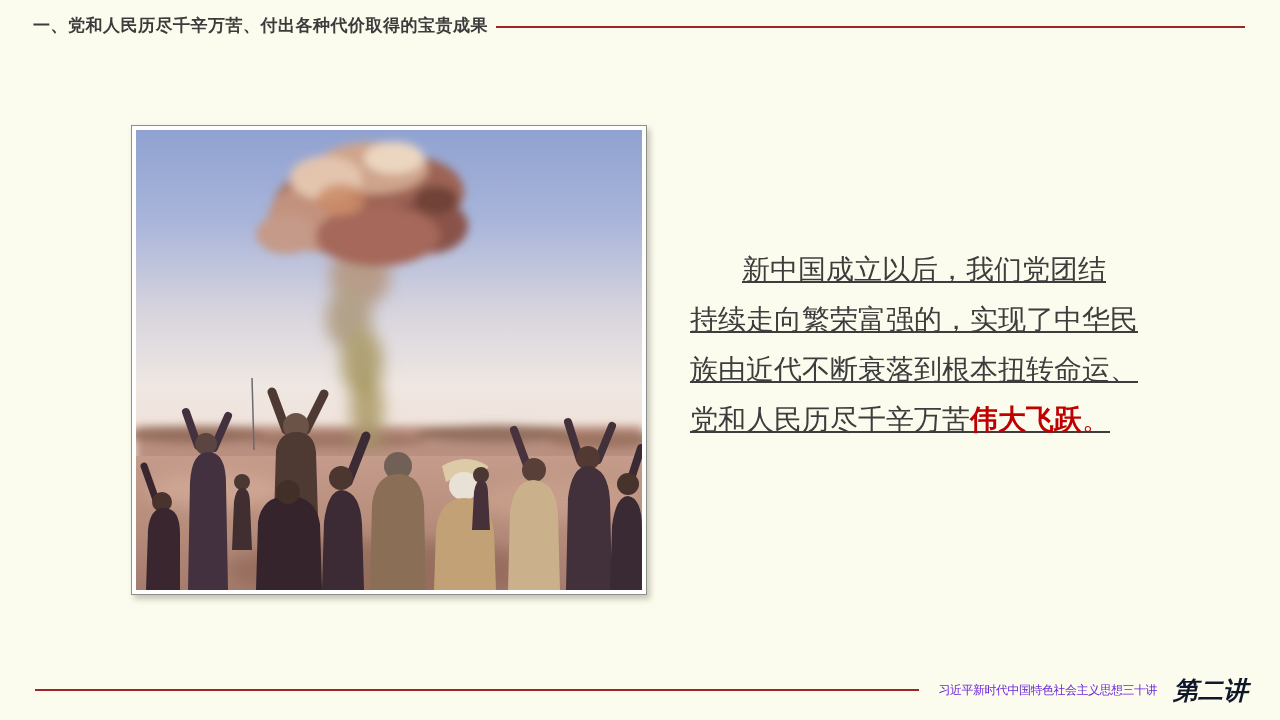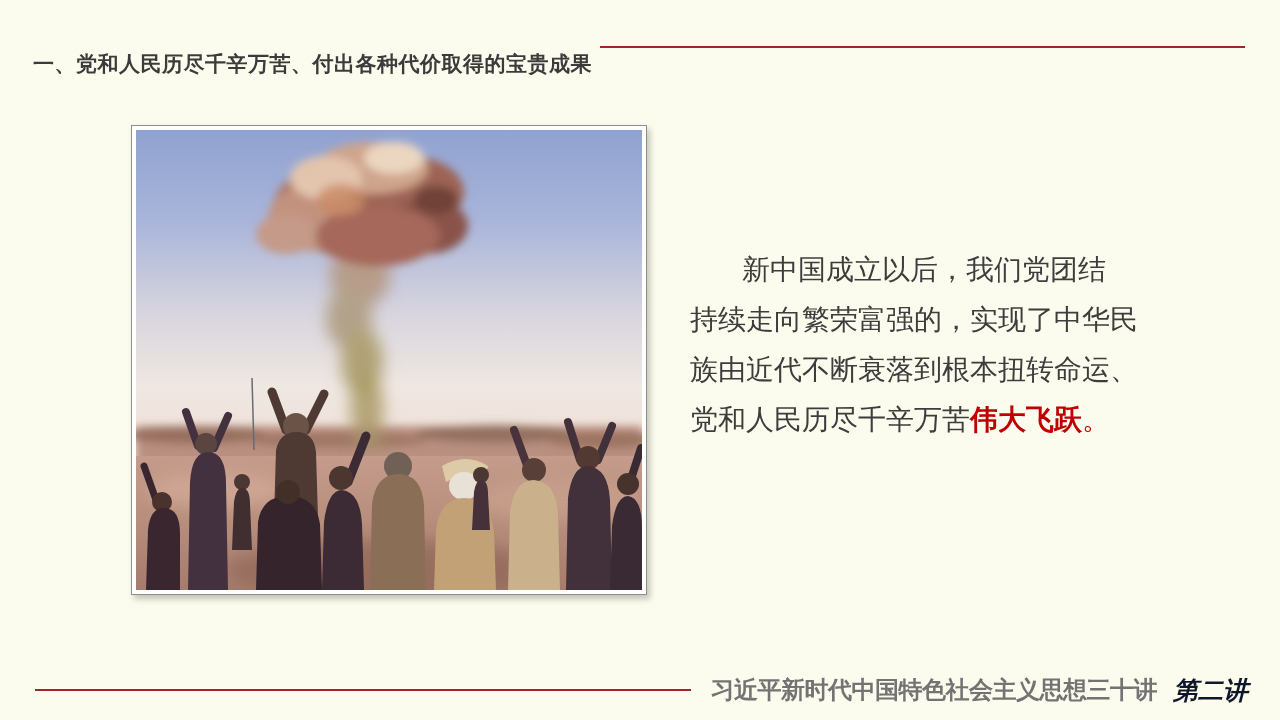--- a/index.html
+++ b/index.html
@@ -11,55 +11,55 @@
     font-family:"Liberation Sans", sans-serif;
     overflow:hidden;
   }
 
   
   .header {
     position:absolute; left:33px; top:14px; right:35px;
     display:flex; align-items:center; gap:8px;
   }
   .header-title {
-    font-size:21px; font-weight:bold; color:#3b3b3b;
-    letter-spacing:0.5px; white-space:nowrap;margin-top:36px;
+    font-size:17px; font-weight:bold; color:#3b3b3b;
+    letter-spacing:0.5px; white-space:nowrap;
   }
   .header-rule { flex:1; height:2px; background:#9e2626; margin-top:2px; }
 
   
   .photo-frame {
     position:absolute; left:131px; top:125px;
     width:516px; height:470px;
     background:#ffffff;
     border:1px solid #8f8f8a;
     padding:4px;
     box-shadow:3px 4px 6px rgba(105,100,88,0.38);
   }
   .photo-frame svg { display:block; width:506px; height:460px; }
 
   
   .body-text {
     position:absolute; left:690px; top:245px; width:452px;
-    font-size:28px; line-height:50px; color:#3d3d3d;
+    font-size:28px; line-height:50px; color:#3d3d3d;text-decoration:underline;
   }
   .body-line { white-space:nowrap; }
   .body-line.indent { padding-left:52px; }
   .hl { color:#c00000; font-weight:bold;margin-top:30px; }
   .hl-period { color:#c00000; }
 
   
   .footer {
     position:absolute; left:35px; right:32px; top:668px; height:44px;
     display:flex; align-items:center; gap:20px;
   }
   .footer-rule { flex:1; height:2px; background:#9e2626; }
   .footer-course {
     font-family:"Liberation Serif", serif;
-    font-size:24px; font-weight:bold; color:#737373;
+    font-size:12px; font-weight:normal; color:#6d28d9;
     letter-spacing:-0.5px; white-space:nowrap;
   }
   .footer-badge {
     font-family:"DejaVu Serif", serif;
     font-size:25px; font-weight:bold; font-style:italic;
     color:#0f172a; white-space:nowrap; margin-left:-4px;
   }
 </style>
 </head>
 <body>

